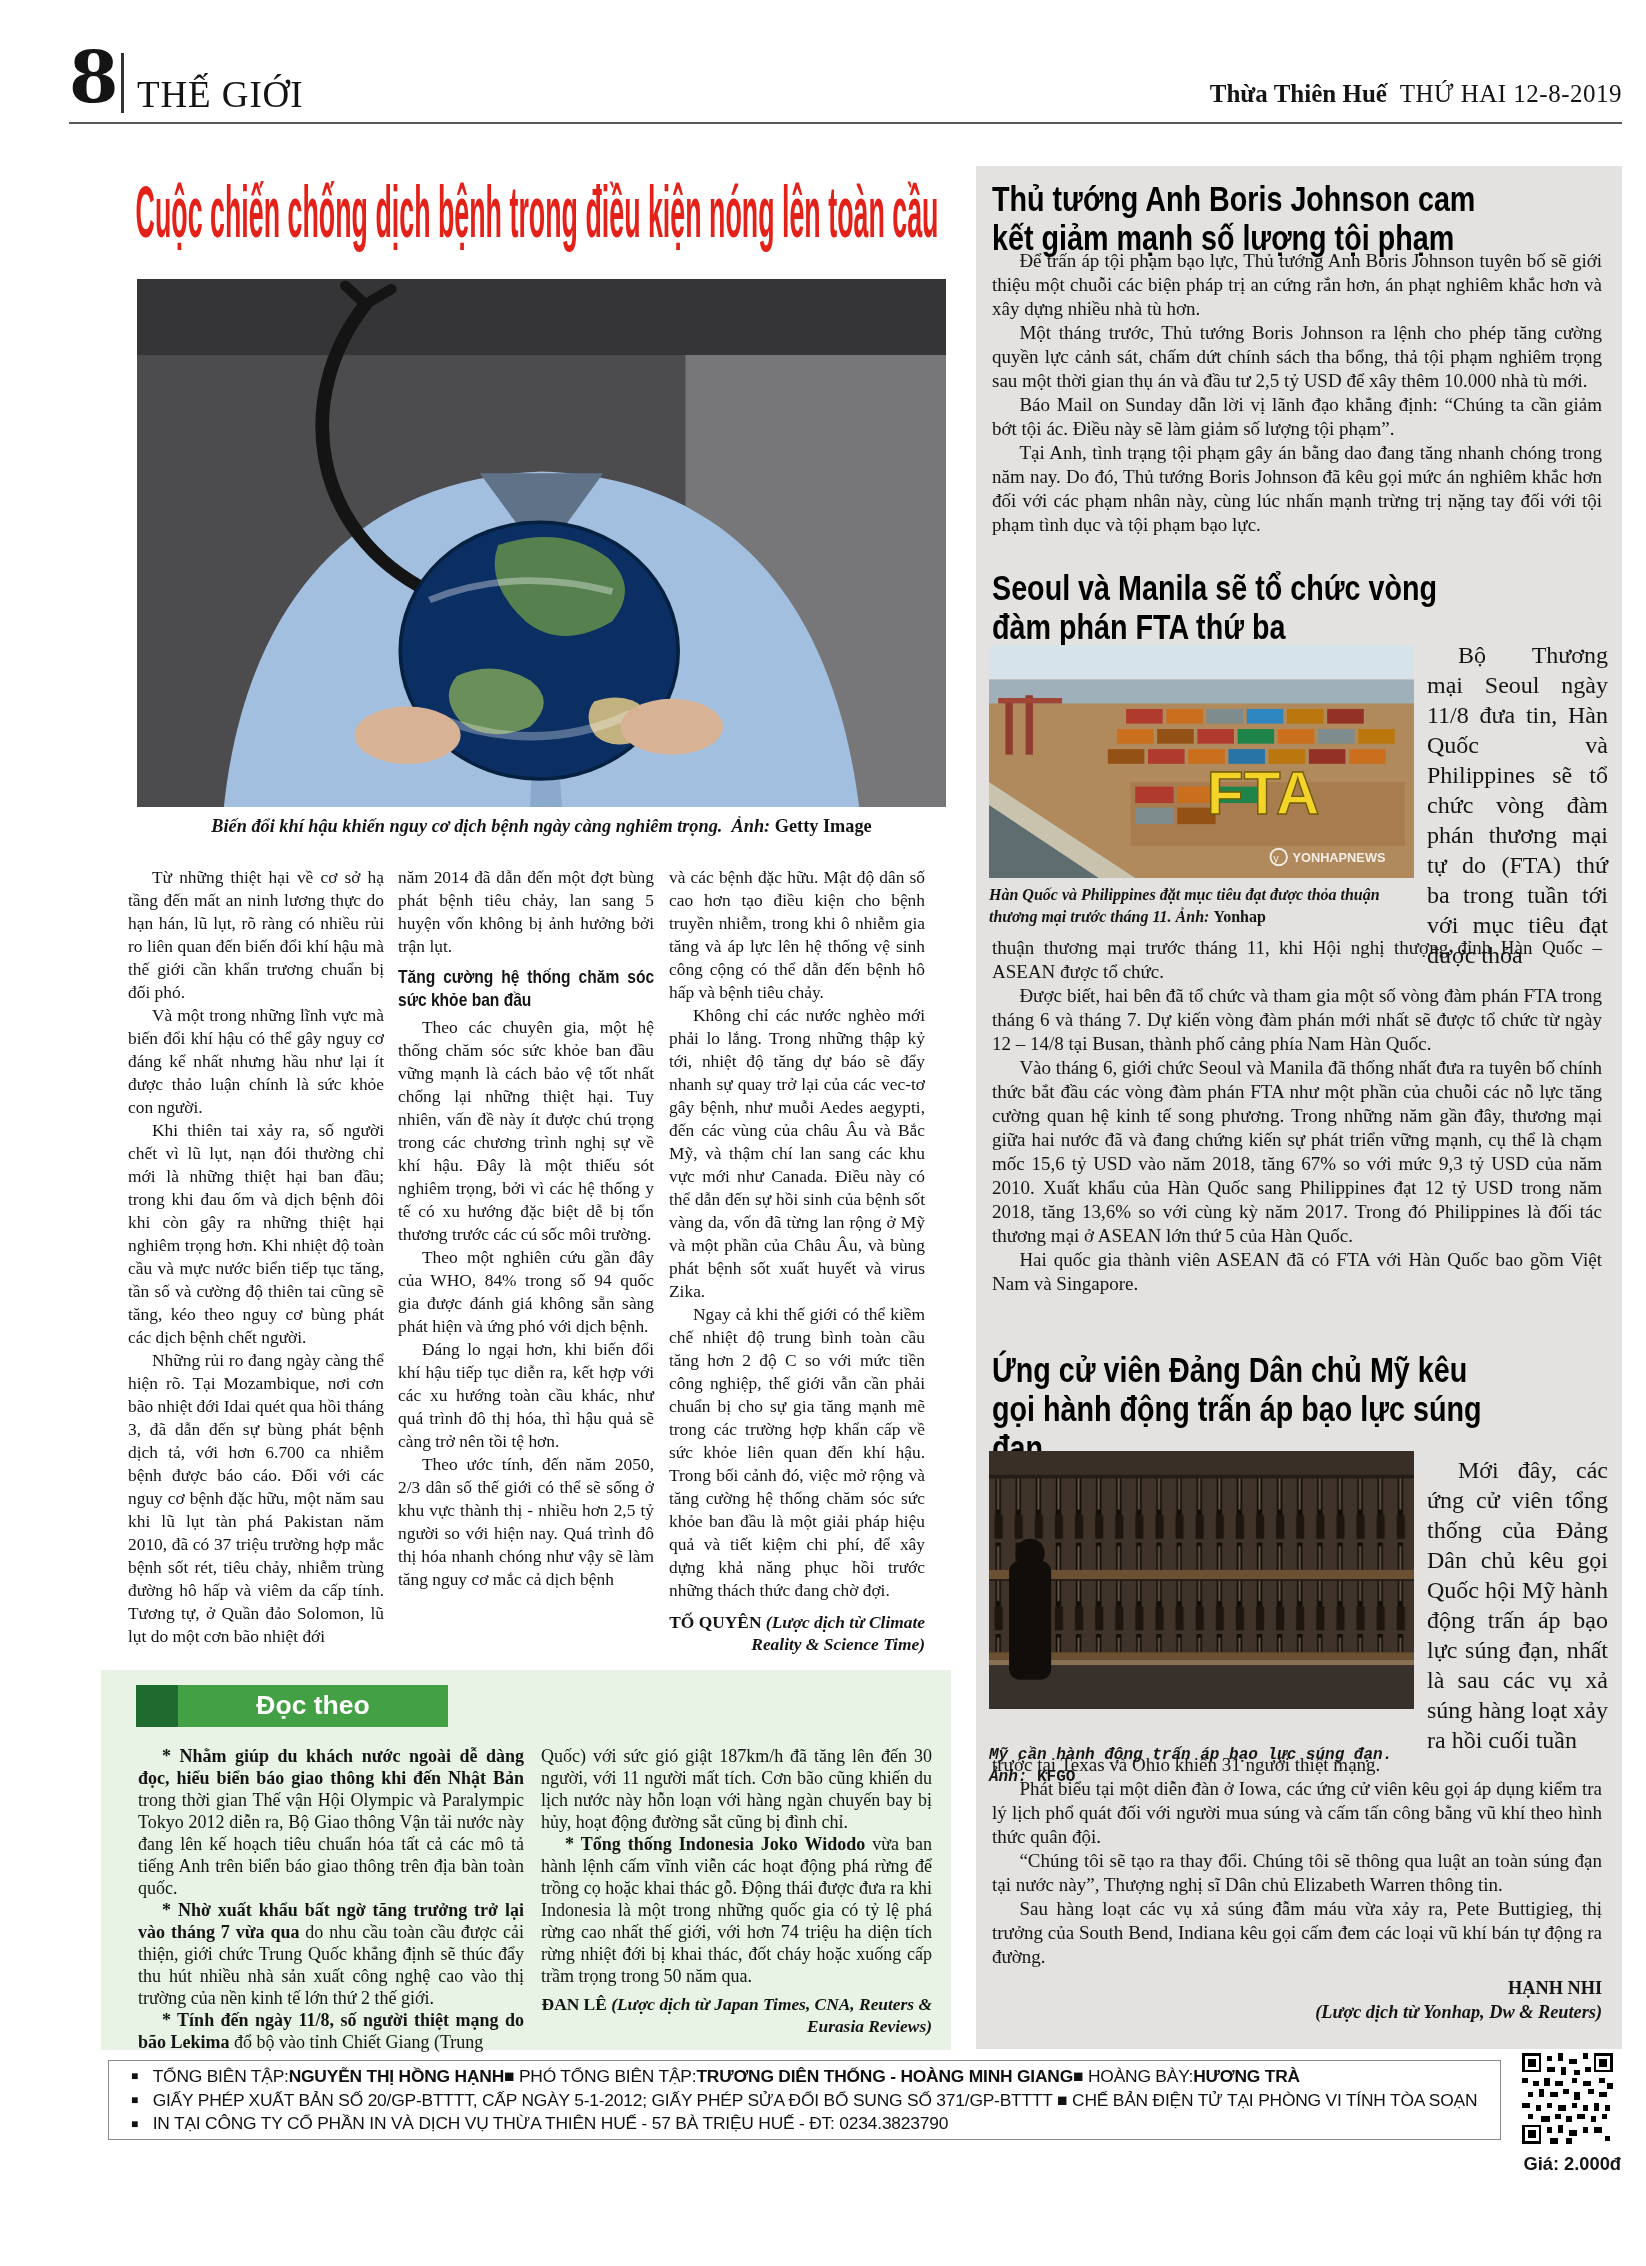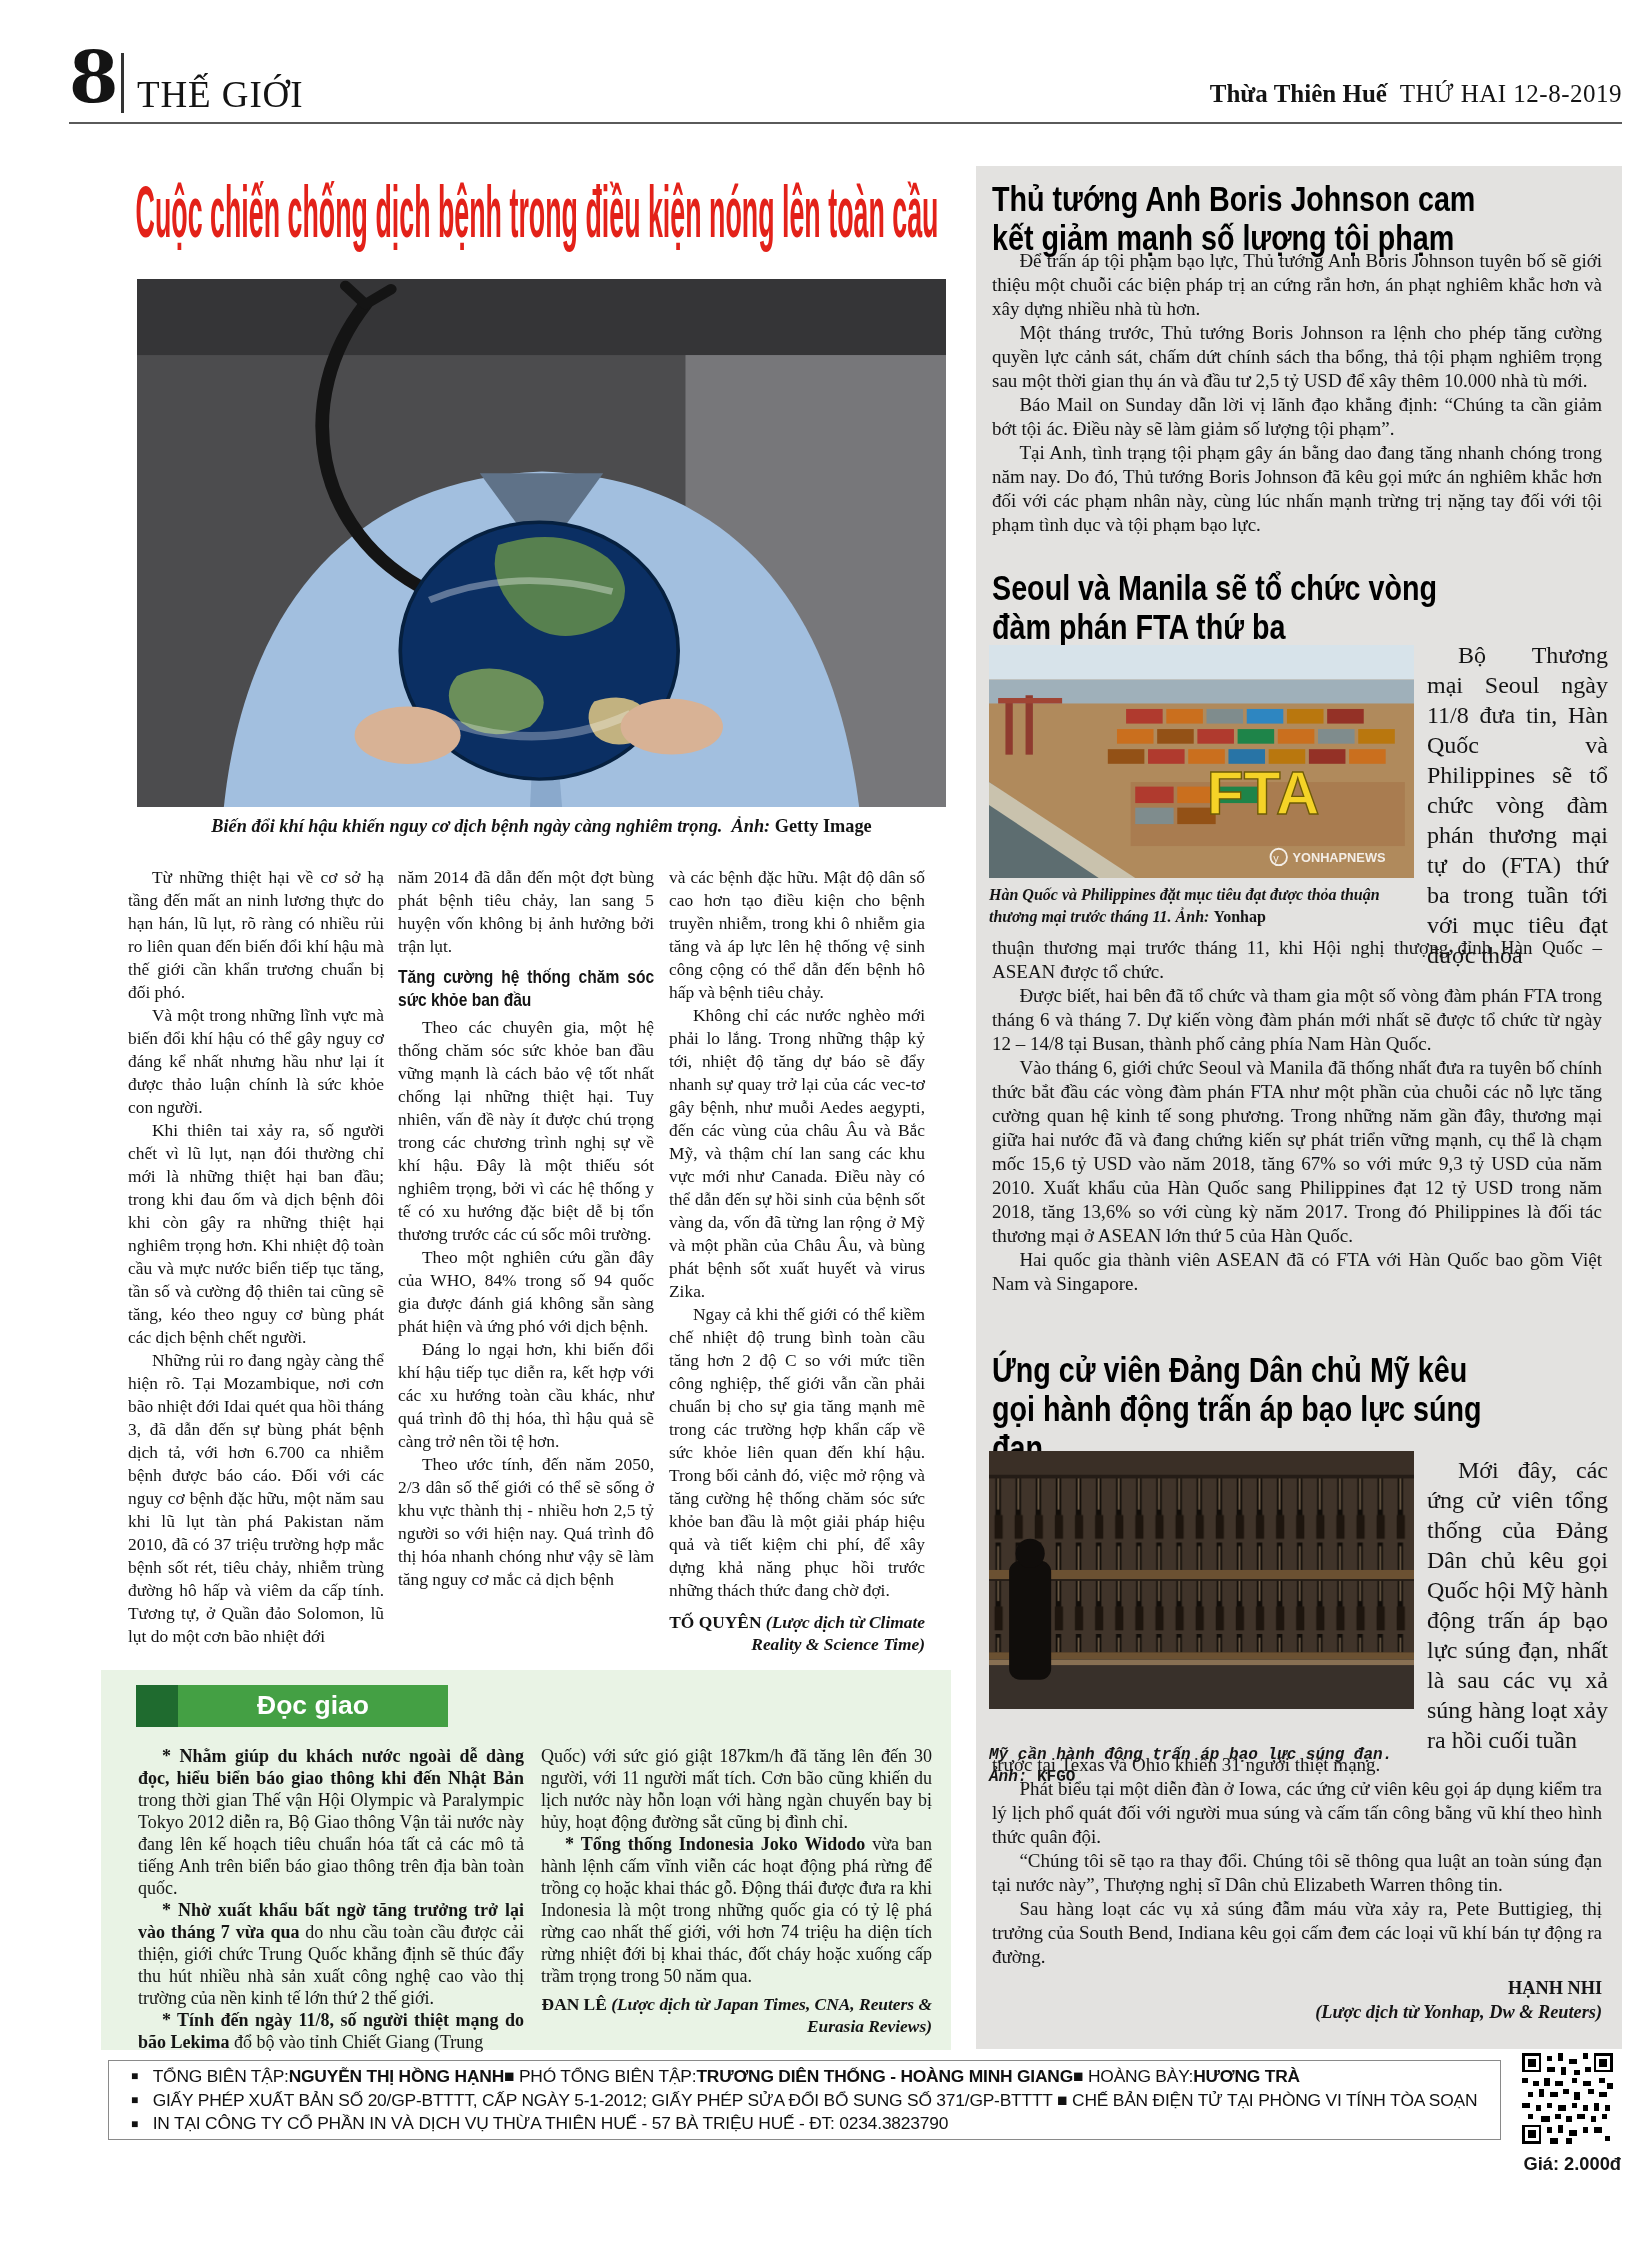--- a/index.html
+++ b/index.html
@@ -136,21 +136,21 @@
     <p>Ngay cả khi thế giới có thể kiềm chế nhiệt độ trung bình toàn cầu tăng hơn 2 độ C so với mức tiền công nghiệp, thế giới vẫn cần phải chuẩn bị cho sự gia tăng mạnh mẽ trong các trường hợp khẩn cấp về sức khỏe liên quan đến khí hậu. Trong bối cảnh đó, việc mở rộng và tăng cường hệ thống chăm sóc sức khỏe ban đầu là một giải pháp hiệu quả và tiết kiệm chi phí, để xây dựng khả năng phục hồi trước những thách thức đang chờ đợi.</p>
     <div class="byline">
       <span class="by-name">TỐ QUYÊN</span>
       <span class="by-src">(Lược dịch từ Climate Reality &amp; Science Time)</span>
     </div>
   </div>
 
   <div class="abs quick">
     <div class="qsquare"></div>
     <div class="qbar">
-      <span>Đọc giao</span>
+      <span>Đọc theo</span>
     </div>
     <div class="qcol qc1">
       <p><span class="qlead">* Nhằm giúp du khách nước ngoài dễ dàng đọc, hiểu biển báo giao thông khi đến Nhật Bản</span><span> trong thời gian Thế vận Hội Olympic và Paralympic Tokyo 2012 diễn ra, Bộ Giao thông Vận tải nước này đang lên kế hoạch tiêu chuẩn hóa tất cả các mô tả tiếng Anh trên biển báo giao thông trên địa bàn toàn quốc.</span></p>
       <p><span class="qlead">* Nhờ xuất khẩu bất ngờ tăng trưởng trở lại vào tháng 7 vừa qua</span><span> do nhu cầu toàn cầu được cải thiện, giới chức Trung Quốc khẳng định sẽ thúc đẩy thu hút nhiều nhà sản xuất công nghệ cao vào thị trường của nền kinh tế lớn thứ 2 thế giới.</span></p>
       <p><span class="qlead">* Tính đến ngày 11/8, số người thiệt mạng do bão Lekima</span><span> đổ bộ vào tỉnh Chiết Giang (Trung</span></p>
     </div>
     <div class="qcol qc2">
       <p class="cont" style="text-indent:0"><span>Quốc) với sức gió giật 187km/h đã tăng lên đến 30 người, với 11 người mất tích. Cơn bão cũng khiến du lịch nước này hỗn loạn với hàng ngàn chuyến bay bị hủy, hoạt động đường sắt cũng bị đình chỉ.</span></p>
       <p><span class="qlead">* Tổng thống Indonesia Joko Widodo</span><span> vừa ban hành lệnh cấm vĩnh viễn các hoạt động phá rừng để trồng cọ hoặc khai thác gỗ. Động thái được đưa ra khi Indonesia là một trong những quốc gia có tỷ lệ phá rừng cao nhất thế giới, với hơn 74 triệu ha diện tích rừng nhiệt đới bị khai thác, đốt cháy hoặc xuống cấp trầm trọng trong 50 năm qua.</span></p>
       <div class="byline qby">

